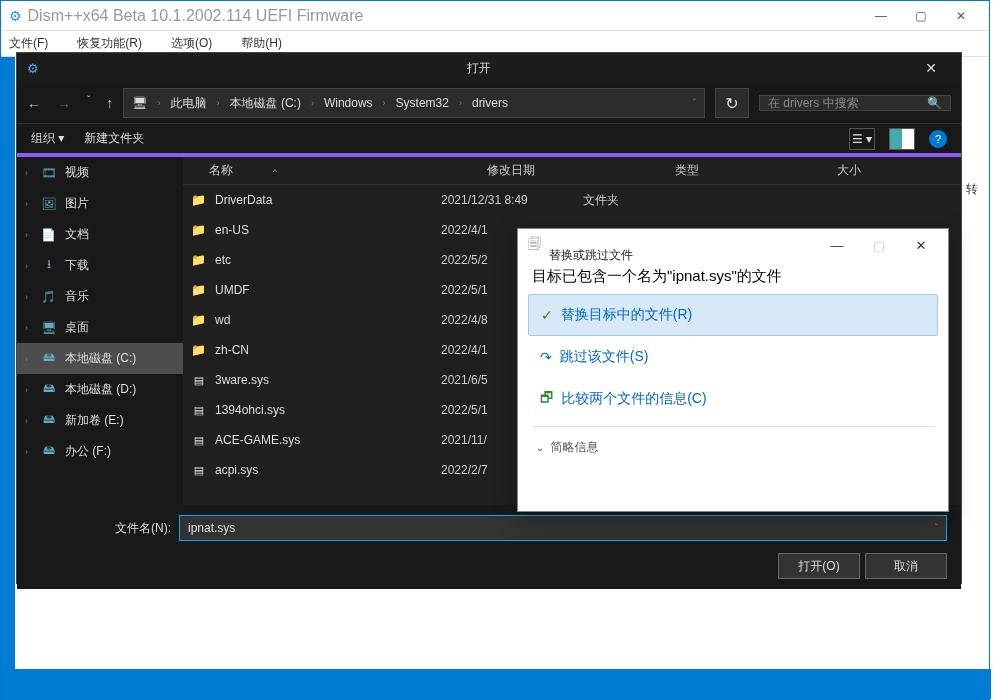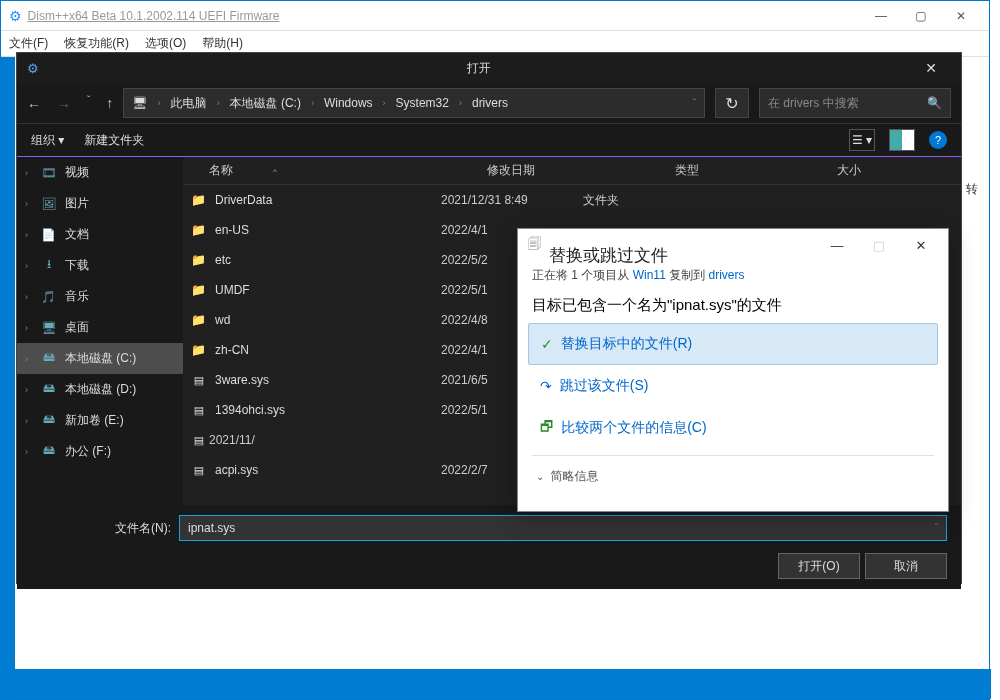--- a/index.html
+++ b/index.html
@@ -2,44 +2,44 @@
 <html><head>
 <meta charset="utf-8">
 <style>
 * { box-sizing: border-box; margin: 0; padding: 0; font-family: "Microsoft YaHei", sans-serif; }
 body { background: #fff; width: 1000px; height: 700px; overflow: hidden; position: relative; }
 
 
 .main-window { position: absolute; top: 0; left: 0; width: 990px; height: 700px; border: 1px solid #0078d4; background: #fff; }
 .titlebar { height: 30px; background: #fff; display: flex; align-items: center; padding: 0 8px; border-bottom: 1px solid #e0e0e0; }
 .titlebar .gear { color: #1e90ff; margin-right: 6px; font-size: 14px; }
-.titlebar .title { color: #999; font-size: 12px; flex: 1; text-decoration: underline; }
+.titlebar .title { color: #999; font-size: 16px; flex: 1; }
 .titlebar .winbtn { width: 40px; height: 28px; display: flex; align-items: center; justify-content: center; color: #555; font-size: 12px; }
-.menubar { height: 26px; background: #fff; display: flex; align-items: center; padding: 0 8px; gap: 16px; font-size: 12px; color: #333; border-bottom: 1px solid #e0e0e0; }
+.menubar { height: 26px; background: #fff; display: flex; align-items: center; padding: 0 8px; gap: 29px; font-size: 12px; color: #333; border-bottom: 1px solid #e0e0e0; }
 .bluestrip { position: absolute; left: 0; top: 56px; width: 14px; height: 644px; background: #007dd3; }
 .bluestrip2 { position: absolute; left: 0; bottom: 0; width: 990px; height: 30px; background: #007dd3; }
 .rightpanel { position: absolute; right: 0; top: 56px; width: 34px; height: 600px; background: #fff; display:flex; flex-direction:column; align-items:center; padding-top:120px; color:#333; font-size:12px; }
 .rightpanel span { margin: 4px 0; }
 
 
 .open-dialog { position: absolute; left: 16px; top: 52px; width: 946px; height: 532px; background: #202020; color: #ddd; border: 1px solid #444; }
 .od-titlebar { height: 30px; background: #1c1c1c; display: flex; align-items: center; padding: 0 10px; }
 .od-titlebar .gear { color: #5aa0e6; margin-right: 8px; font-size: 13px; }
 .od-titlebar .t { color: #ddd; font-size: 12px; flex: 1; text-align: center; }
 .od-titlebar .close { width: 40px; text-align: center; color: #ddd; font-size: 14px; }
 
 .od-nav { height: 40px; background: #191919; display: flex; align-items: center; padding: 0 10px; gap: 10px; }
 .nav-arrows { display: flex; gap: 16px; color: #ccc; font-size: 14px; }
 .crumbbox { flex: 1; height: 30px; background: #2c2c2c; border: 1px solid #444; display: flex; align-items: center; padding: 0 8px; gap: 10px; font-size: 12px; color: #ddd; }
 .crumbbox .sep { color: #888; font-size: 9px; }
 .reload { width: 34px; height: 30px; background: #2c2c2c; border: 1px solid #444; display: flex; align-items: center; justify-content: center; color: #ddd; }
-.searchbox { width: 192px; height: 30px; background: #2c2c2c; border: 1px solid #444; display: flex; align-items: center; padding: 0 8px; color: #888; font-size: 12px; }
+.searchbox { width: 192px; height: 16px; background: #2c2c2c; border: 1px solid #444; display: flex; align-items: center; padding: 0 8px; color: #888; font-size: 12px; }
 .searchbox .ph { flex: 1; }
 
-.od-toolbar { height: 34px; background: #191919; border-top: 1px solid #333; border-bottom: 1px solid #8b5cf6; display: flex; align-items: center; padding: 0 14px; gap: 20px; font-size: 12px; color: #ddd; }
+.od-toolbar { height: 34px; background: #191919; border-top: 1px solid #333; border-bottom: 4px solid #8b5cf6; display: flex; align-items: center; padding: 0 14px; gap: 20px; font-size: 12px; color: #ddd; }
 .od-toolbar .right { margin-left: auto; display: flex; gap: 14px; align-items: center; }
 .od-toolbar .iconbtn { width: 26px; height: 22px; border: 1px solid #555; display: flex; align-items: center; justify-content: center; font-size: 12px; }
 .help { width: 18px; height: 18px; border-radius: 50%; background: #0078d4; color: #fff; display: flex; align-items: center; justify-content: center; font-size: 11px; }
 
 .od-body { display: flex; height: 348px; }
 .sidebar { width: 166px; background: #191919; overflow: hidden; }
 .side-item { display: flex; align-items: center; height: 31px; padding: 0 10px 0 24px; font-size: 12px; color: #ddd; gap: 8px; }
 .side-item.sel { background: #4d4d4d; }
 .side-item .chev { position: absolute; color: #888; font-size: 9px; margin-left: -16px; }
 .side-item .ico { width: 16px; text-align: center; }
@@ -63,21 +63,21 @@
 .fn-row { display: flex; align-items: center; gap: 8px; margin-bottom: 12px; }
 .fn-label { font-size: 12px; color: #ddd; width: 140px; text-align: right; }
 .fn-input { flex: 1; height: 26px; background: #333; border: 1px solid #0ea5e9; color: #ddd; padding: 0 8px; font-size: 12px; display: flex; align-items: center; }
 .btn-row { display: flex; justify-content: flex-end; gap: 5px; }
 .dlgbtn { width: 82px; height: 26px; background: #333; border: 1px solid #666; color: #ddd; font-size: 12px; display: flex; align-items: center; justify-content: center; }
 
 
 .replace-dialog { position: absolute; left: 517px; top: 228px; width: 432px; height: 284px; background: #fff; border: 1px solid #888; box-shadow: 0 6px 24px rgba(0,0,0,0.3); font-size: 13px; color: #222; }
 .rd-title { height: 32px; display: flex; align-items: center; padding: 0 10px; gap: 8px; }
 .rd-title .ico { color: #888; }
-.rd-title .t { flex: 1; font-size: 17px; margin-top: 20px; }
+.rd-title .t { flex: 1; font-size: 12px; margin-top: 20px; }
 .rd-title .wbtn { width: 34px; text-align: center; color: #333; font-size: 13px; }
 .rd-subtitle { padding: 6px 14px; font-size: 12px; color: #444; }
 .rd-subtitle .link { color: #0066cc; }
 .rd-main { padding: 6px 14px 2px 14px; font-size: 15px; color: #000; }
 .rd-options { padding: 6px 10px 2px 10px; }
 .rd-opt { height: 42px; display: flex; align-items: center; padding: 0 12px; gap: 8px; font-size: 14px; color: #0066cc; border-radius: 2px; }
 .rd-opt.sel { background: #d7e8f7; border: 1px solid #a7c7e7; }
 .hr { height: 1px; background: #e0e0e0; margin: 4px 14px; }
 .rd-more { display: flex; align-items: center; padding: 8px 18px; font-size: 12px; color: #555; gap: 6px; }
 </style>
@@ -251,20 +251,21 @@
             <span class="tp"></span>
           </div>
           <div class="fl-row">
             <span class="ico fileico">▤</span>
             <span class="nm">1394ohci.sys</span>
             <span class="dt">2022/5/1</span>
             <span class="tp"></span>
           </div>
           <div class="fl-row">
             <span class="ico fileico">▤</span>
+            <span class="nm">ACE-GAME.sys</span>
             <span class="dt">2021/11/</span>
             <span class="tp"></span>
           </div>
           <div class="fl-row">
             <span class="ico fileico">▤</span>
             <span class="nm">acpi.sys</span>
             <span class="dt">2022/2/7</span>
             <span class="tp"></span>
           </div>
         </div>
@@ -286,23 +287,20 @@
 </div>
 
 <div class="replace-dialog">
   <div class="rd-title">
     <span class="ico">🗐</span>
     <span class="t">替换或跳过文件</span>
     <span class="wbtn">—</span>
     <span class="wbtn" style="color:#ccc">▢</span>
     <span class="wbtn">✕</span>
   </div>
-  <div class="rd-subtitle">
-    <span>正在将 1 个项目从 </span><span class="link">Win11</span><span> 复制到 </span><span class="link">drivers</span>
-  </div>
   <div class="rd-main">目标已包含一个名为"ipnat.sys"的文件</div>
   <div class="rd-options">
     <div class="rd-opt sel">
       <span style="color:#2a8a2a">✓</span>
       <span>替换目标中的文件(R)</span>
     </div>
     <div class="rd-opt">
       <span style="color:#0066cc">↷</span>
       <span>跳过该文件(S)</span>
     </div>

